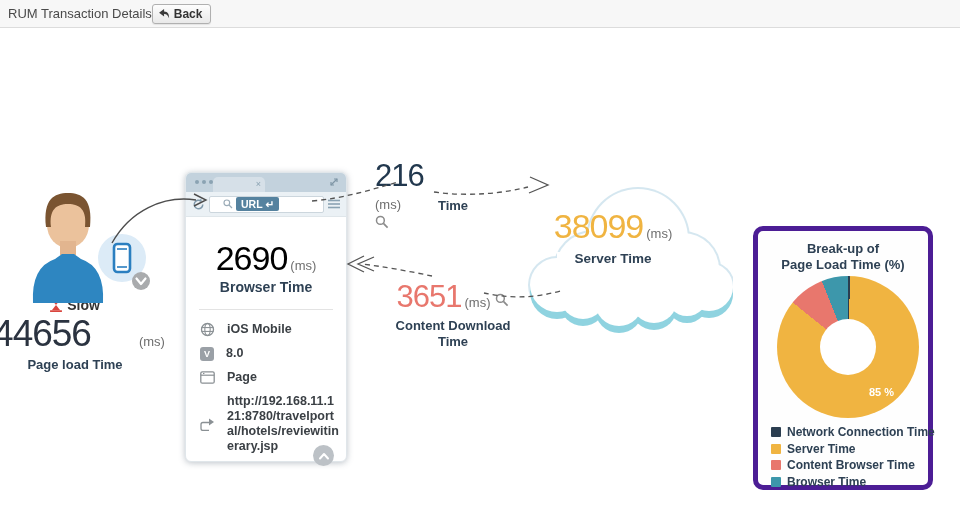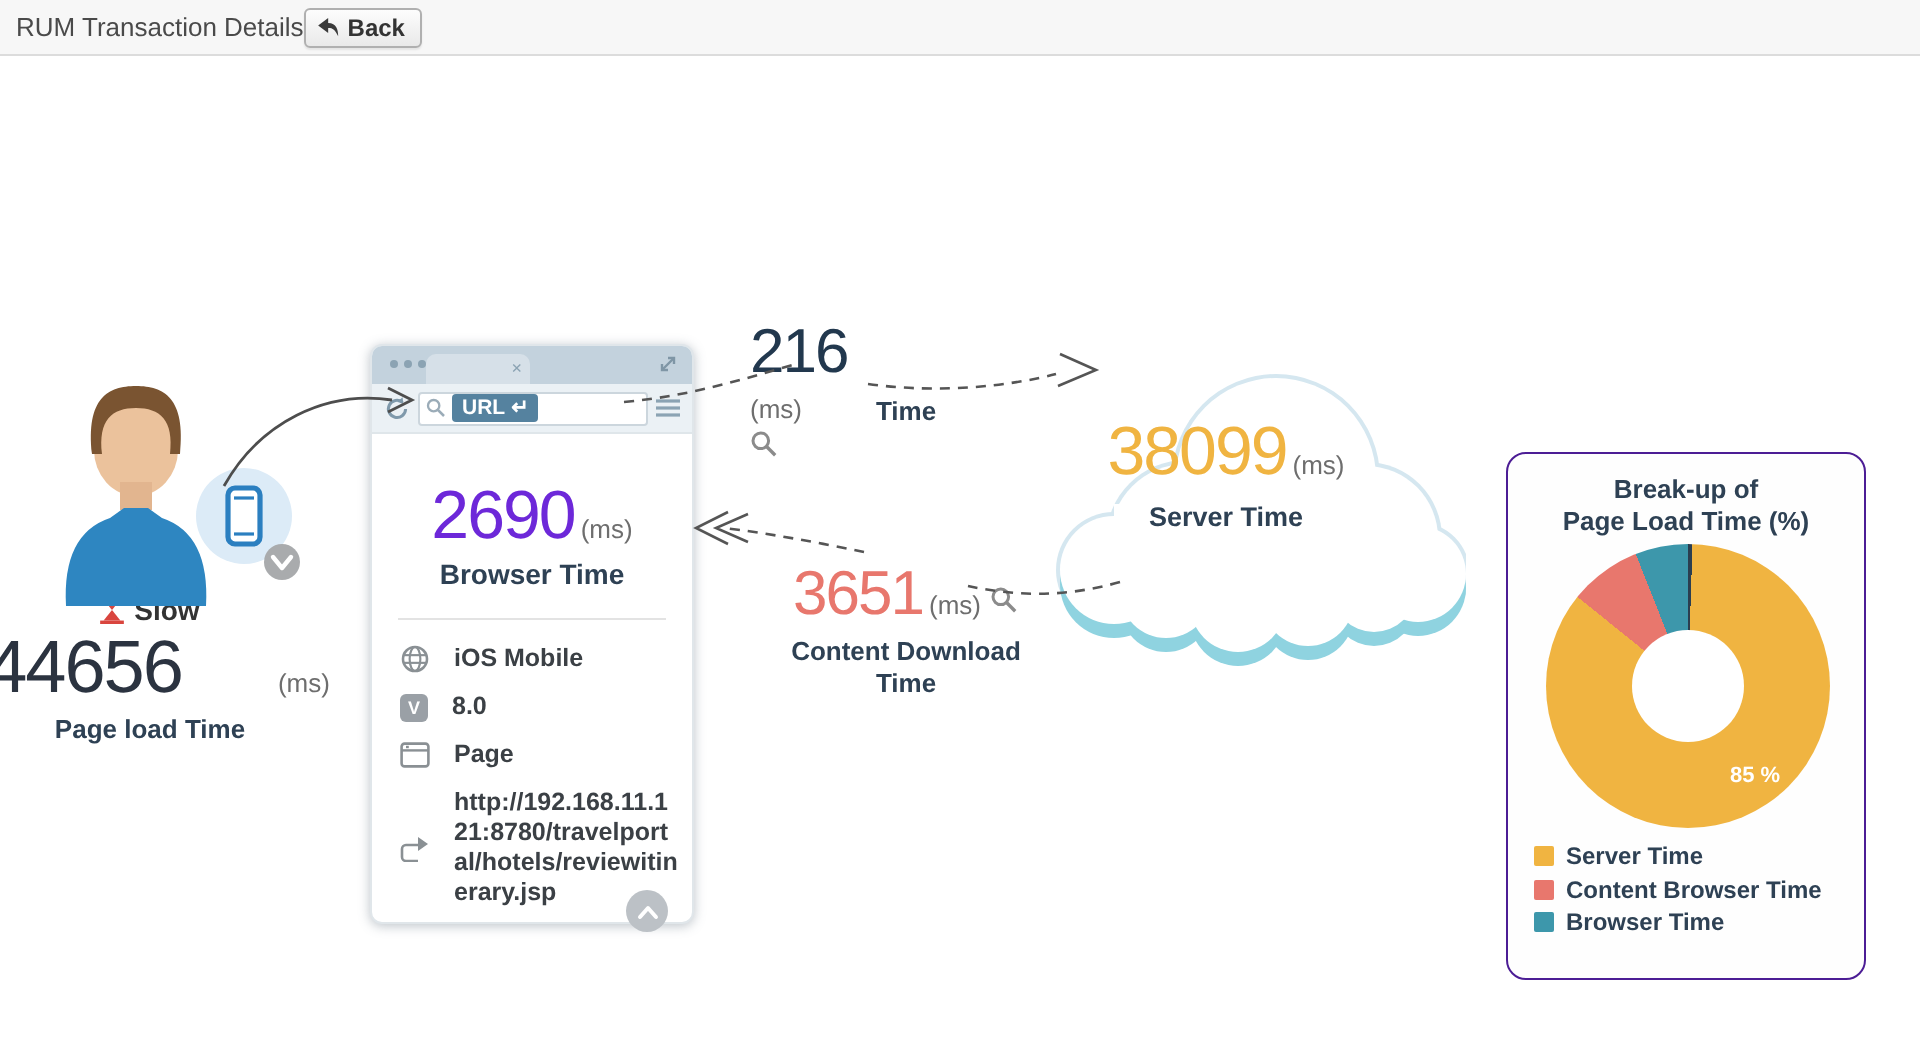--- a/index.html
+++ b/index.html
@@ -34,25 +34,25 @@
         border-radius:6px;box-shadow:0 1px 6px rgba(90,105,120,.4);box-sizing:border-box;z-index:3;}
   .bwin-chrome1{position:relative;height:19px;background:#c3d2dd;border-radius:5px 5px 0 0;}
   .dots{position:absolute;left:9px;top:7px;display:flex;gap:3px;}
   .dots i{width:4px;height:4px;border-radius:50%;background:#8ba3b3;}
   .btab{position:absolute;left:27px;top:4px;width:52px;height:15px;background:#d6e0e8;border-radius:5px 5px 0 0;}
   .btab .x{position:absolute;right:4px;top:1px;font-size:9px;color:#8ba3b3;line-height:12px;}
   .expand-ic{position:absolute;right:7px;top:4px;}
   .bwin-chrome2{position:relative;height:25px;background:#ebf1f5;border-bottom:1px solid #dfe6ea;
                 display:flex;align-items:center;padding:0 6px;gap:4px;box-sizing:border-box;}
   .urlfield{flex:1;height:17px;background:#fff;border:1px solid #ccd6dd;border-radius:2px;display:flex;align-items:center;
-            gap:3px;padding:0 3px;box-sizing:border-box;}
+            gap:3px;padding:0 13px;box-sizing:border-box;}
   .urlbadge{background:#55829f;color:#fff;font-size:10.5px;font-weight:bold;padding:1px 5px;border-radius:2px;
             display:inline-flex;align-items:center;gap:3px;line-height:12px;}
   .bval{margin-top:22px;}
-  .bval .num{font-size:34px;color:#6d28d9;letter-spacing:-1px;}
+  .bval .num{font-size:34px;color:#000000;letter-spacing:-1px;}
   .blabel{font-size:14px;margin-top:1px;}
   .bdivider{border-top:1px solid #e3e3e3;margin:14px 13px 12px 13px;}
   .dlist{padding:0 0 0 14px;}
   .drow{display:flex;align-items:center;gap:12px;margin-bottom:9px;}
   .drow .txt{font-size:12.5px;font-weight:bold;color:#3b4045;line-height:15px;width:113px;word-break:break-all;}
   .vbadge{width:14px;height:14px;border-radius:3px;background:#9aa0a6;color:#fff;font-size:9px;font-weight:bold;
           display:flex;align-items:center;justify-content:center;}
   .up-btn{position:absolute;left:127px;top:272px;width:21px;height:21px;border-radius:50%;background:#bcc1c6;
           display:flex;align-items:center;justify-content:center;cursor:pointer;}
 
@@ -65,21 +65,21 @@
   .dl-label{position:absolute;left:373px;top:318px;width:160px;}
   .mag{margin-left:2px;cursor:pointer;}
 
   
   .cloud-svg{position:absolute;left:521px;top:182px;z-index:2;}
   .srv-value{position:absolute;left:528px;top:207px;width:170px;z-index:3;}
   .srv-value .num{font-size:34px;color:#f0b441;letter-spacing:-1px;}
   .srv-label{position:absolute;left:528px;top:251px;width:170px;z-index:3;font-size:13.5px;}
 
   
-  .panel{position:absolute;left:753px;top:226px;width:180px;height:264px;background:#fefefe;border:1px solid #4c1d95;
+  .panel{position:absolute;left:753px;top:226px;width:180px;height:264px;background:#fefefe;border:5px solid #4c1d95;
          border-radius:10px;box-sizing:border-box;z-index:3;}
   .panel-title{margin-top:10px;font-size:13px;}
   .donut{position:absolute;left:19px;top:45px;width:142px;height:142px;border-radius:50%;}
   .donut-hole{position:absolute;left:43px;top:43px;width:56px;height:56px;border-radius:50%;background:#fff;}
   .donut-label{position:absolute;left:93px;top:116px;transform:translate(-50%,-50%);color:#fff;font-size:11px;font-weight:bold;padding-left:23px;}
   .legend{position:absolute;left:13px;top:193px;}
   .legend-row{display:flex;align-items:center;gap:6px;height:16.5px;}
   .swatch{width:10px;height:10px;border-radius:1px;flex:0 0 10px;}
   .legend-row .lbl{font-size:12px;font-weight:bold;color:#2e4154;white-space:nowrap;}
 
@@ -292,20 +292,24 @@
     <div class="panel-title metric-label">
       <div>Break-up of</div>
       <div>Page Load Time (%)</div>
     </div>
     <div class="donut" id="donut" style="background: conic-gradient(rgb(43, 62, 80) 0%, rgb(43, 62, 80) 0.5%, rgb(240, 180, 65) 0.5%, rgb(240, 180, 65) 85.8%, rgb(232, 119, 109) 85.8%, rgb(232, 119, 109) 94%, rgb(61, 151, 171) 94%, rgb(61, 151, 171) 100%);">
       <div class="donut-hole"></div>
       <div class="donut-label">85 %</div>
     </div>
     <div class="legend">
       <div class="legend-row">
+        <span class="swatch" style="background: rgb(43, 62, 80);"></span>
+        <span class="lbl">Network Connection Time</span>
+      </div>
+      <div class="legend-row">
         <span class="swatch" style="background: rgb(240, 180, 65);"></span>
         <span class="lbl">Server Time</span>
       </div>
       <div class="legend-row">
         <span class="swatch" style="background: rgb(232, 119, 109);"></span>
         <span class="lbl">Content Browser Time</span>
       </div>
       <div class="legend-row">
         <span class="swatch" style="background: rgb(61, 151, 171);"></span>
         <span class="lbl">Browser Time</span>

